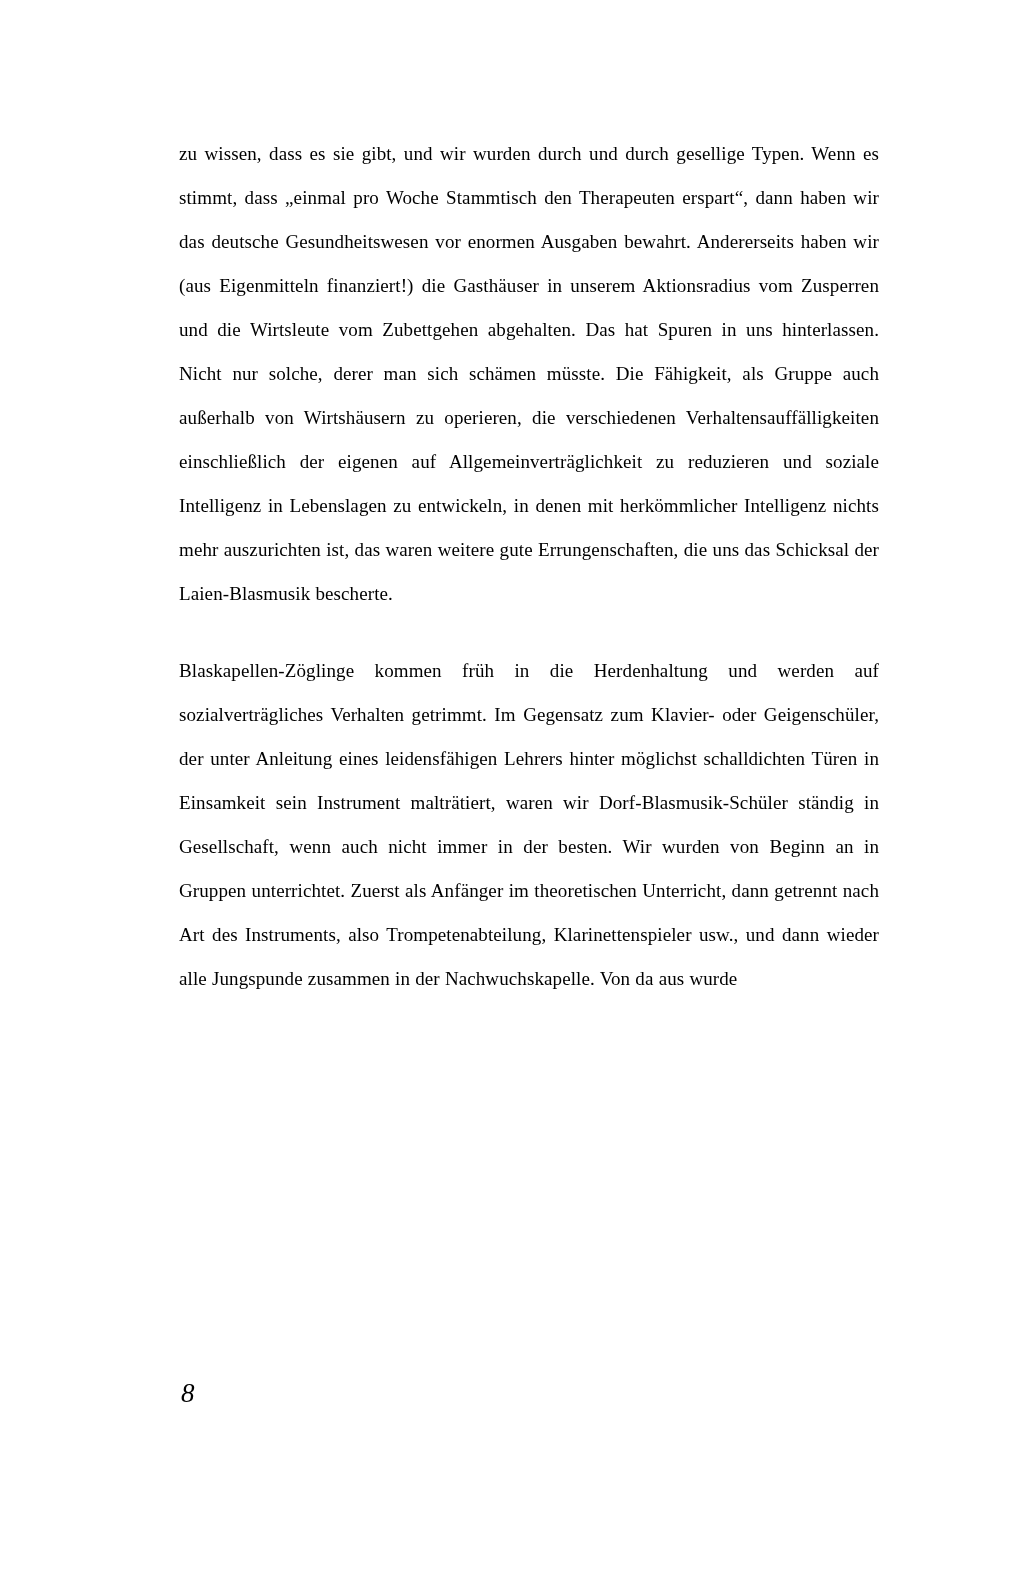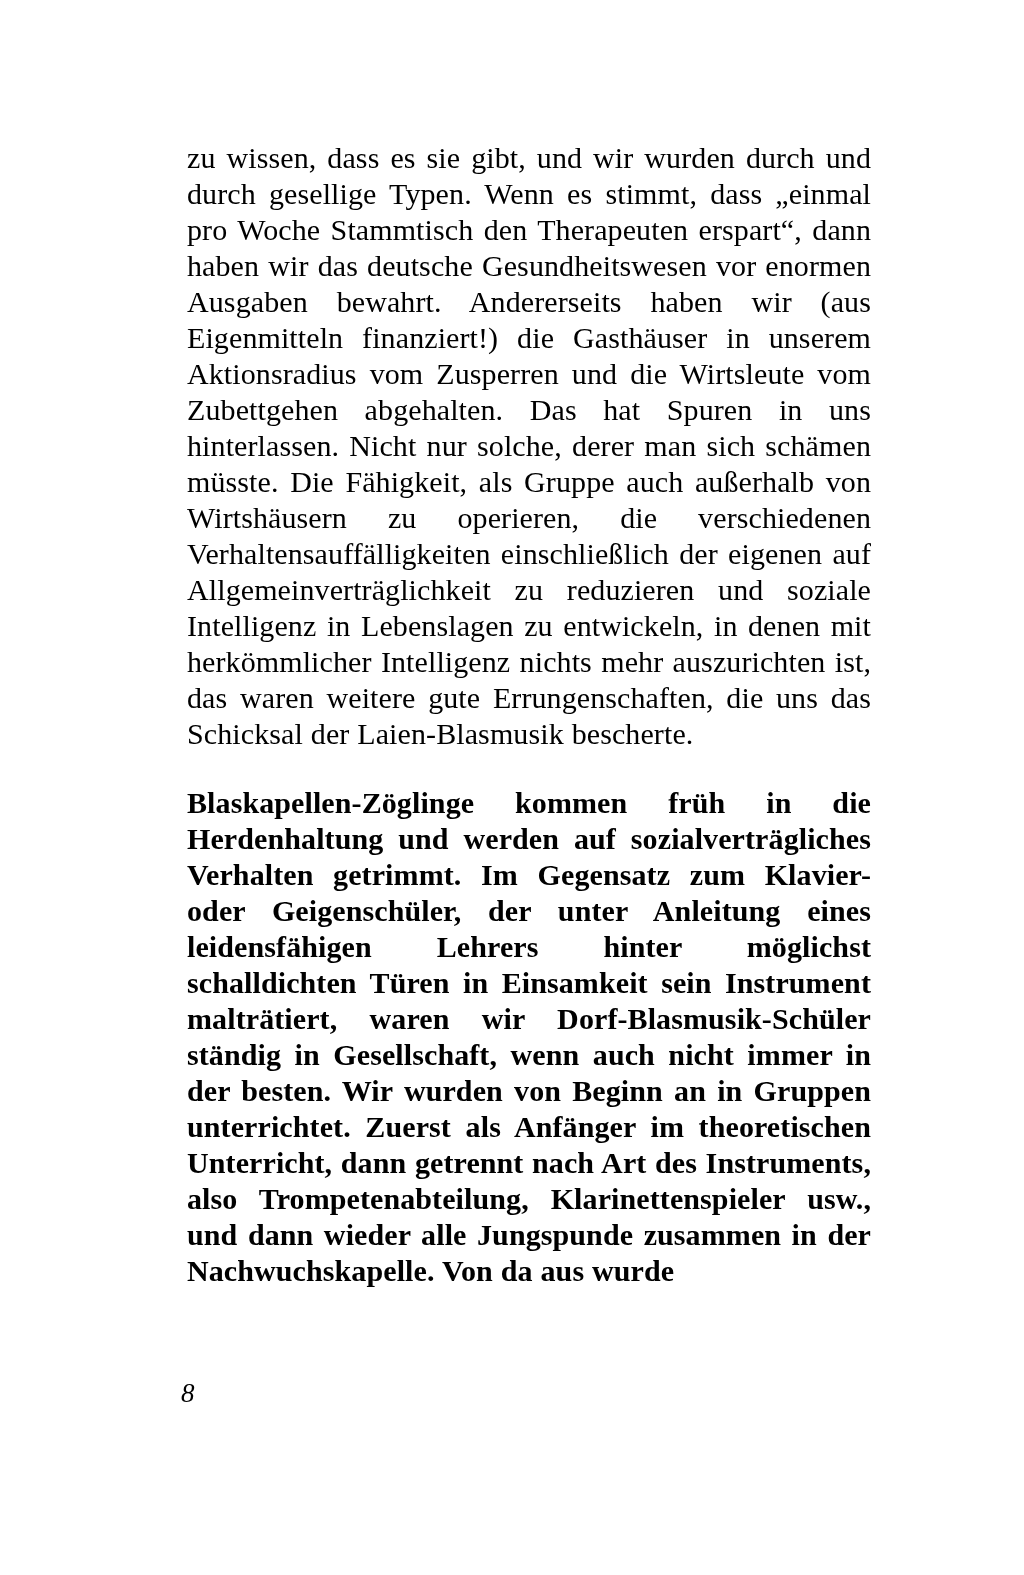--- a/index.html
+++ b/index.html
@@ -16,32 +16,31 @@
     font-family: "Liberation Serif", "DejaVu Serif", serif;
     color: #000000;
   }
   .text-block {
     position: absolute;
     left: 179px;
     top: 132px;
     width: 700px;
   }
   .para {
-    margin: 8px;
+    margin: 0;
     text-align: justify;
     text-justify: inter-word;
-    font-size: 30px;
-    line-height: 36px;
+    font-size: 19px;
+    line-height: 44px;
     letter-spacing: 0.1px;
     word-spacing: 0.3px;
     hyphens: manual;
   }
   .para + .para {
     margin-top: 33px;
-    font-weight: bold;
   }
   .page-number {
     position: absolute;
     left: 181px;
     top: 1378px;
     font-size: 27px;
     font-style: italic;
     font-family: "Liberation Serif", "DejaVu Serif", serif;
   }
 </style>

